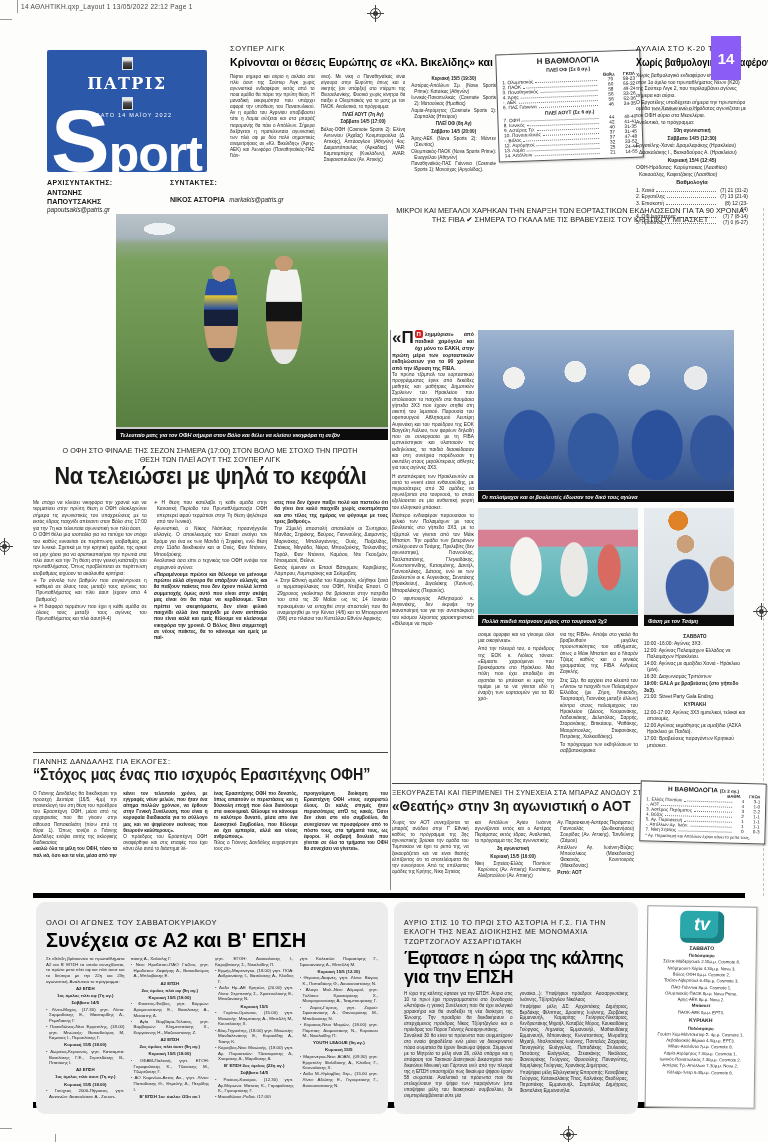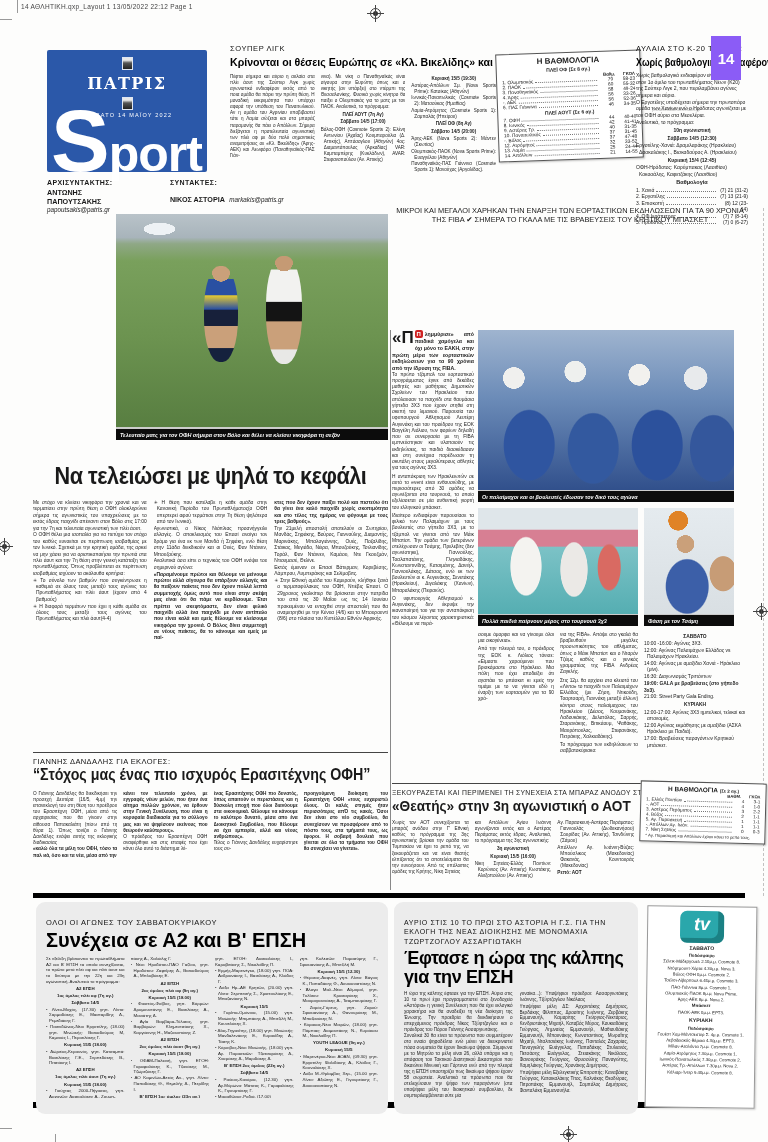--- a/index.html
+++ b/index.html
@@ -345,20 +345,21 @@
       radial-gradient(ellipse 26px 10px at 16% 7%, #eef2f5 60%, transparent 61%),
       linear-gradient(180deg,#b9c3c9 0%,#a8b4bb 11%,#8fa886 14%,#79a05c 22%,#6c9350 58%,#587e41 100%);"></div>
     <div class="fig" style="left:88px;top:52px;width:34px;height:96px;filter:blur(.7px);background:
       radial-gradient(circle 9px at 50% 7%, #caa07a 98%, transparent),
       linear-gradient(180deg,transparent 13%, #2a50a2 14%, #2a50a2 30%, #e4c934 31%, #2a50a2 45%, #17203a 46%, #17203a 62%, #caa07a 63%, #caa07a 85%, #15213d 86%);"></div>
     <div class="fig" style="left:150px;top:42px;width:36px;height:108px;filter:blur(.7px);background:
       radial-gradient(circle 9px at 50% 6%, #c59a74 98%, transparent),
       linear-gradient(180deg,transparent 12%, #f2f2f0 13%, #f2f2f0 42%, #141414 43%, #141414 60%, #caa07a 61%, #caa07a 86%, #e8e8e6 87%);"></div>
     <div class="capbar">Τελευταίο ματς για τον ΟΦΗ σήμερα στον Βόλο και θέλει να κλείσει νικηφόρα τη σεζόν</div>
   </div>
+  <div class="abs ofi-kick">Ο ΟΦΗ ΣΤΟ ΦΙΝΑΛΕ ΤΗΣ ΣΕΖΟΝ ΣΗΜΕΡΑ (17:00) ΣΤΟΝ ΒΟΛΟ ΜΕ ΣΤΟΧΟ ΤΗΝ ΠΡΩΤΗ ΘΕΣΗ ΤΩΝ ΠΛΕΪ ΑΟΥΤ ΤΗΣ ΣΟΥΠΕΡ ΛΙΓΚ</div>
   <div class="abs ofi-hl">Να τελειώσει με ψηλά το κεφάλι</div>
   <div class="abs cols ofi-cols">
     <div class="col">
         <div class="ln p">Με στόχο να κλείσει νικηφόρα την χρονιά και να τερματίσει στην πρώτη θέση ο ΟΦΗ ολοκληρώνει σήμερα τις αγωνιστικές του υποχρεώσεις με το εκτός έδρας παιχνίδι απέναντι στον Βόλο στις 17:00 για την 7η και τελευταία αγωνιστική των πλέι άουτ.</div>
         <div class="ln p">Ο ΟΦΗ θέλει μια ισοπαλία για να πετύχει τον στόχο του καθώς ευνοείται σε περίπτωση ισοβαθμίας με τον Ιωνικό. Σχετικά με την κρητική ομάδα, της αρκεί να μην χάσει για να οριστικοποιήσει την πρωτιά στα πλέι άουτ και την 7η θέση στην γενική κατάταξη του πρωταθλήματος. Όπως προβλέπεται σε περίπτωση ισοβαθμίας ισχύουν τα ακόλουθα κριτήρια:</div>
         <div class="ln i">✳ Το σύνολο των βαθμών που συγκέντρωσε η καθεμιά σε όλους τους μεταξύ τους αγώνες του Πρωταθλήματος και πλέι άουτ (έχουν από 4 βαθμούς)</div>
         <div class="ln i">✳ Η διαφορά τερμάτων που έχει η κάθε ομάδα σε όλους τους μεταξύ τους αγώνες του Πρωταθλήματος και πλέι άουτ(4-4)</div>
       </div>
     <div class="col">
         <div class="ln i">✳ Η θέση που κατέλαβε η κάθε ομάδα στην Κανονική Περίοδο του Πρωταθλήματος(ο ΟΦΗ υπερτερεί αφού τερμάτισε στην 7η θέση ψηλότερα από τον Ιωνικό).</div>

